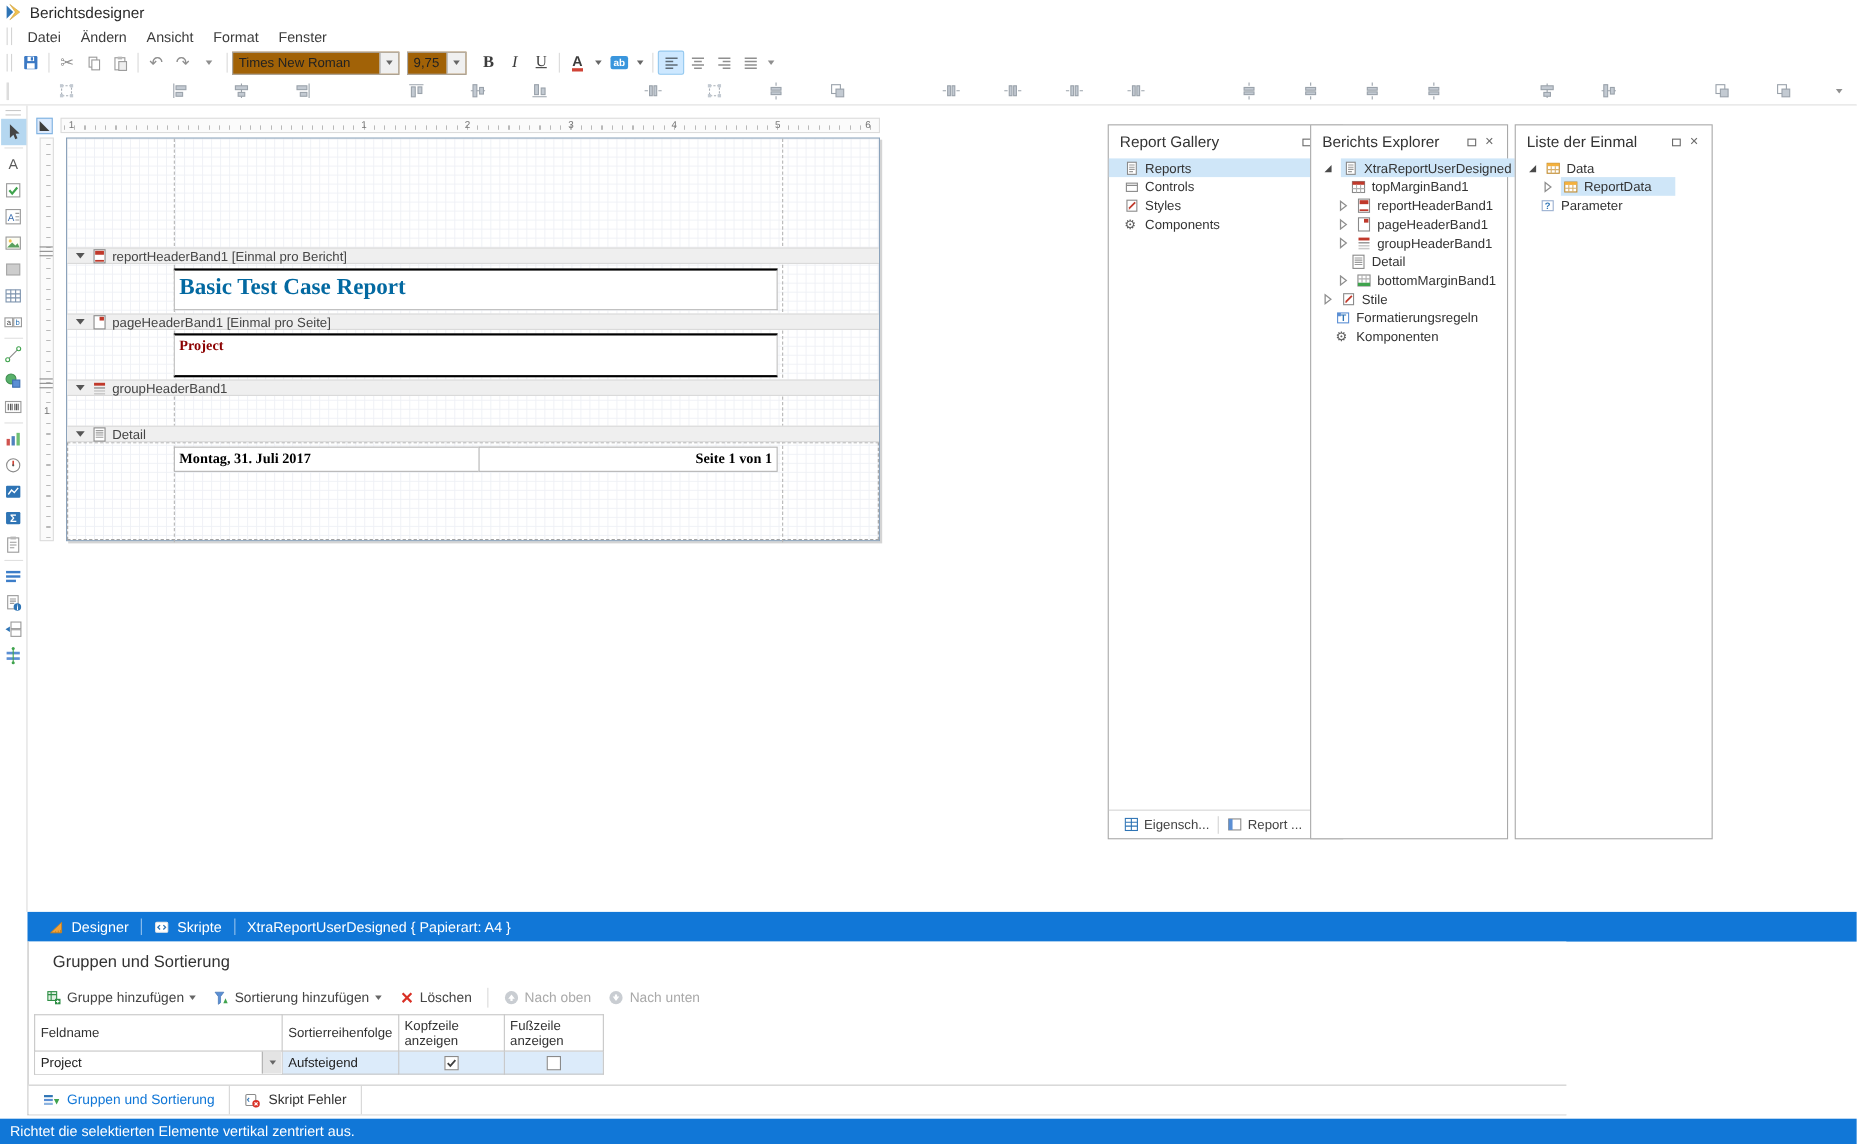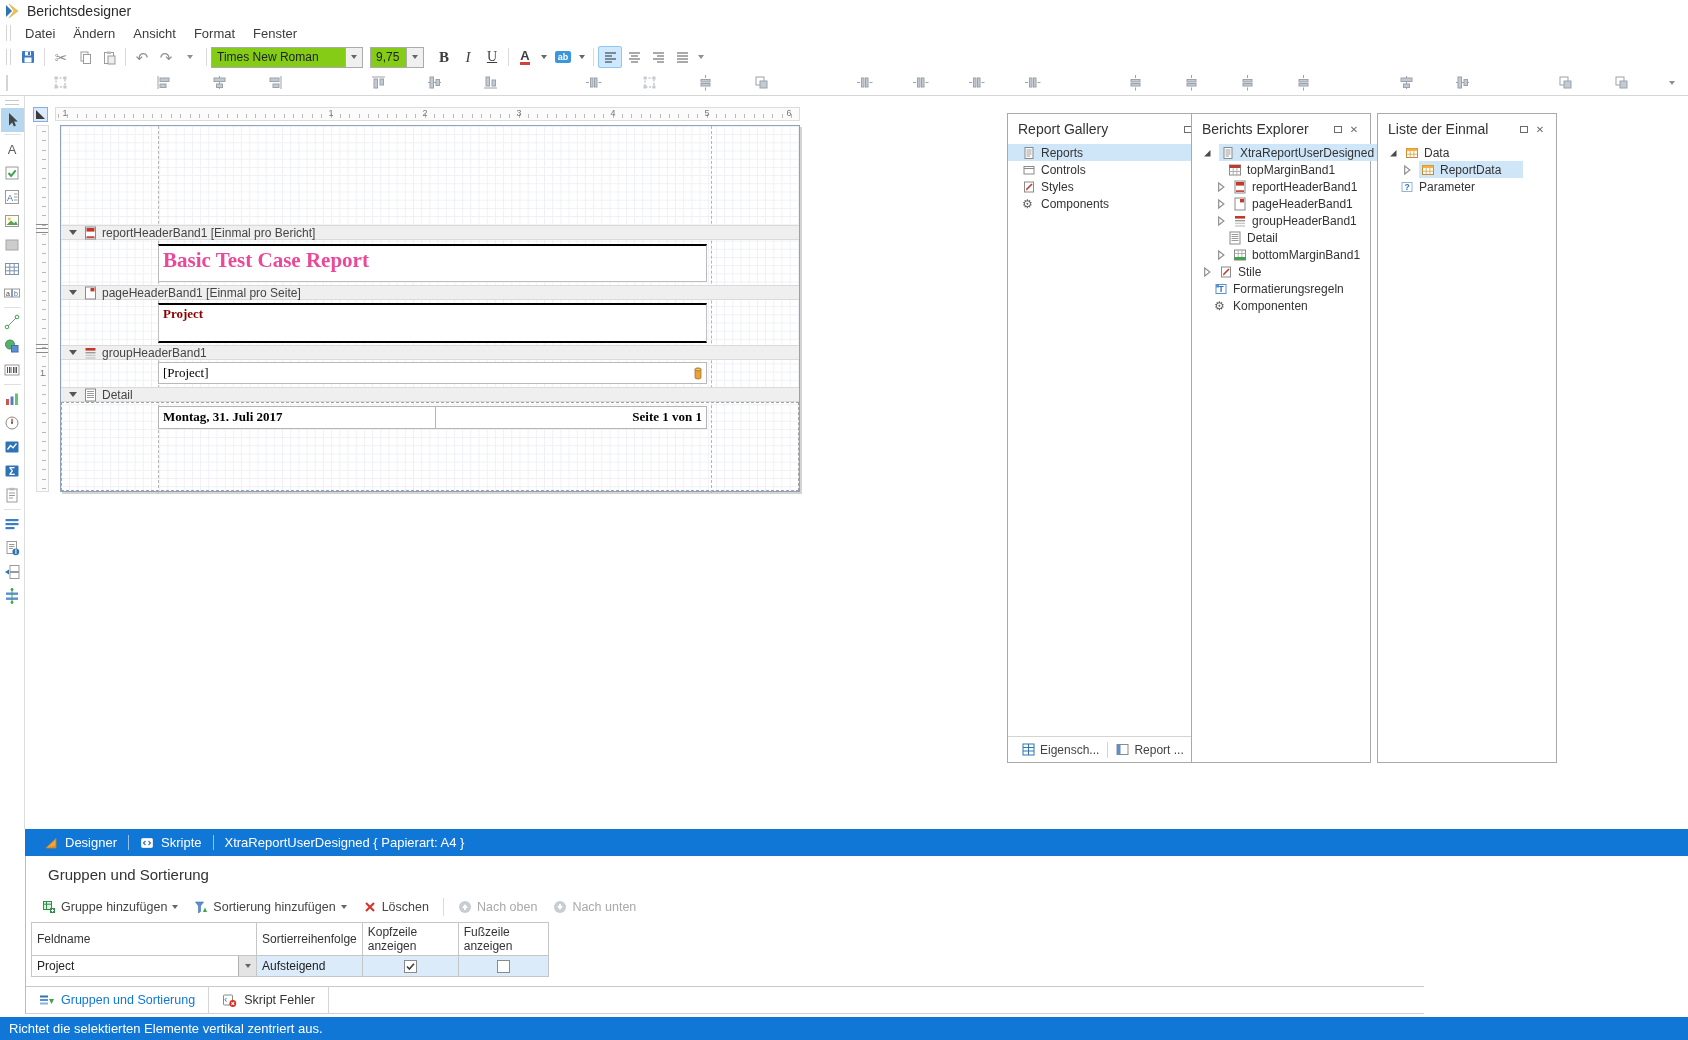--- a/index.html
+++ b/index.html
@@ -14,21 +14,21 @@
   .menu-item { padding:2px 9px; cursor:default; }
   .grip { width:5px; height:16px; border-left:1px solid #d4d4d4; border-right:1px solid #d4d4d4; margin:0 5px 0 6px; }
 
   
   .toolbar { left:0; width:1688px; height:26px; display:flex; align-items:center; }
   .t1 { top:44px; } .t2 { top:70px; border-bottom:1px solid #d6d6d6;gap:39px; }
   .tbtn { width:24px; height:22px; display:flex; align-items:center; justify-content:center; border-radius:2px; }
   .tbtn.active { background:#cde8ff; border:1px solid #92c7ef; }
   .sep { width:1px; height:18px; background:#dadada; margin:0 4px; }
   .dsep2 { width:5px; height:18px; border-left:1px solid #dadada; border-right:1px solid #dadada; margin:0 4px; }
-  .combo { height:21px; border:1px solid #ababab; background:#84cc16; display:flex; align-items:center; font-size:12px; color:#222; }
+  .combo { height:21px; border:1px solid #ababab; background:#a16207; display:flex; align-items:center; font-size:12px; color:#222; }
   .combo .cval { padding:0 5px; flex:1; white-space:nowrap; overflow:hidden; }
   .combo .cdd { width:17px; height:100%; border-left:1px solid #ababab; background:#f0f0f0; display:flex; align-items:center; justify-content:center; }
   .dda { width:0; height:0; border-left:3px solid transparent; border-right:3px solid transparent; border-top:4px solid #666; }
   .serifB { font-family:"Liberation Serif", serif; font-size:15px; font-weight:bold; color:#3d3d3d; }
   .serifI { font-family:"Liberation Serif", serif; font-size:15px; font-style:italic; color:#3d3d3d; }
   .serifU { font-family:"Liberation Serif", serif; font-size:14px; text-decoration:underline; color:#3d3d3d; }
   .fontA { font-size:13px; font-weight:bold; color:#3d3d3d; border-bottom:3px solid #d04437; line-height:12px; }
   .abbadge { background:#3a96dd; color:#fff; font-size:9px; font-weight:bold; border-radius:2px; padding:1px 3px; }
   .t2i { width:17px; height:17px; }
   .gray-glyph { color:#8f8f8f; font-size:15px; line-height:15px; }
@@ -694,47 +694,40 @@
     <span class="guide" style="left:650px"></span>
 
     <div class="bandstrip" style="top:99px">
       <span class="barrow"></span>
       <svg>
           <use href="#s-pageR"></use>
         </svg>
       <span class="blabel">reportHeaderBand1 [Einmal pro Bericht]</span>
     </div>
     <div class="ctrlbox rh-box">
-      <div class="rtitle" style="color:#ec4899">Basic Test Case Report</div>
+      <div class="rtitle" style="color:#0369a1">Basic Test Case Report</div>
     </div>
 
     <div class="bandstrip" style="top:159px">
       <span class="barrow"></span>
       <svg>
           <use href="#s-pageTR"></use>
         </svg>
       <span class="blabel">pageHeaderBand1 [Einmal pro Seite]</span>
     </div>
     <div class="ctrlbox ph-box">
       <div class="ptext" style="color:#8b0000">Project</div>
     </div>
 
     <div class="bandstrip" style="top:219px">
       <span class="barrow"></span>
       <svg>
           <use href="#s-glines"></use>
         </svg>
       <span class="blabel">groupHeaderBand1</span>
-    </div>
-    <div class="ctrlbox gh-box">
-      <div class="gtext">[Project]</div>
-      <svg class="dbicon" viewBox="0 0 8 13">
-          <path d="M1 2.5 Q1 1 4 1 Q7 1 7 2.5 V10.5 Q7 12 4 12 Q1 12 1 10.5 Z" fill="#e8a33d" stroke="#9c6a1d" stroke-width=".7"></path>
-          <ellipse cx="4" cy="2.5" rx="3" ry="1.4" fill="#f4c165" stroke="#9c6a1d" stroke-width=".7"></ellipse>
-        </svg>
     </div>
 
     <div class="bandstrip" style="top:261px">
       <span class="barrow"></span>
       <svg>
           <use href="#s-detail"></use>
         </svg>
       <span class="blabel">Detail</span>
     </div>
     <div class="detail-dash"></div>

